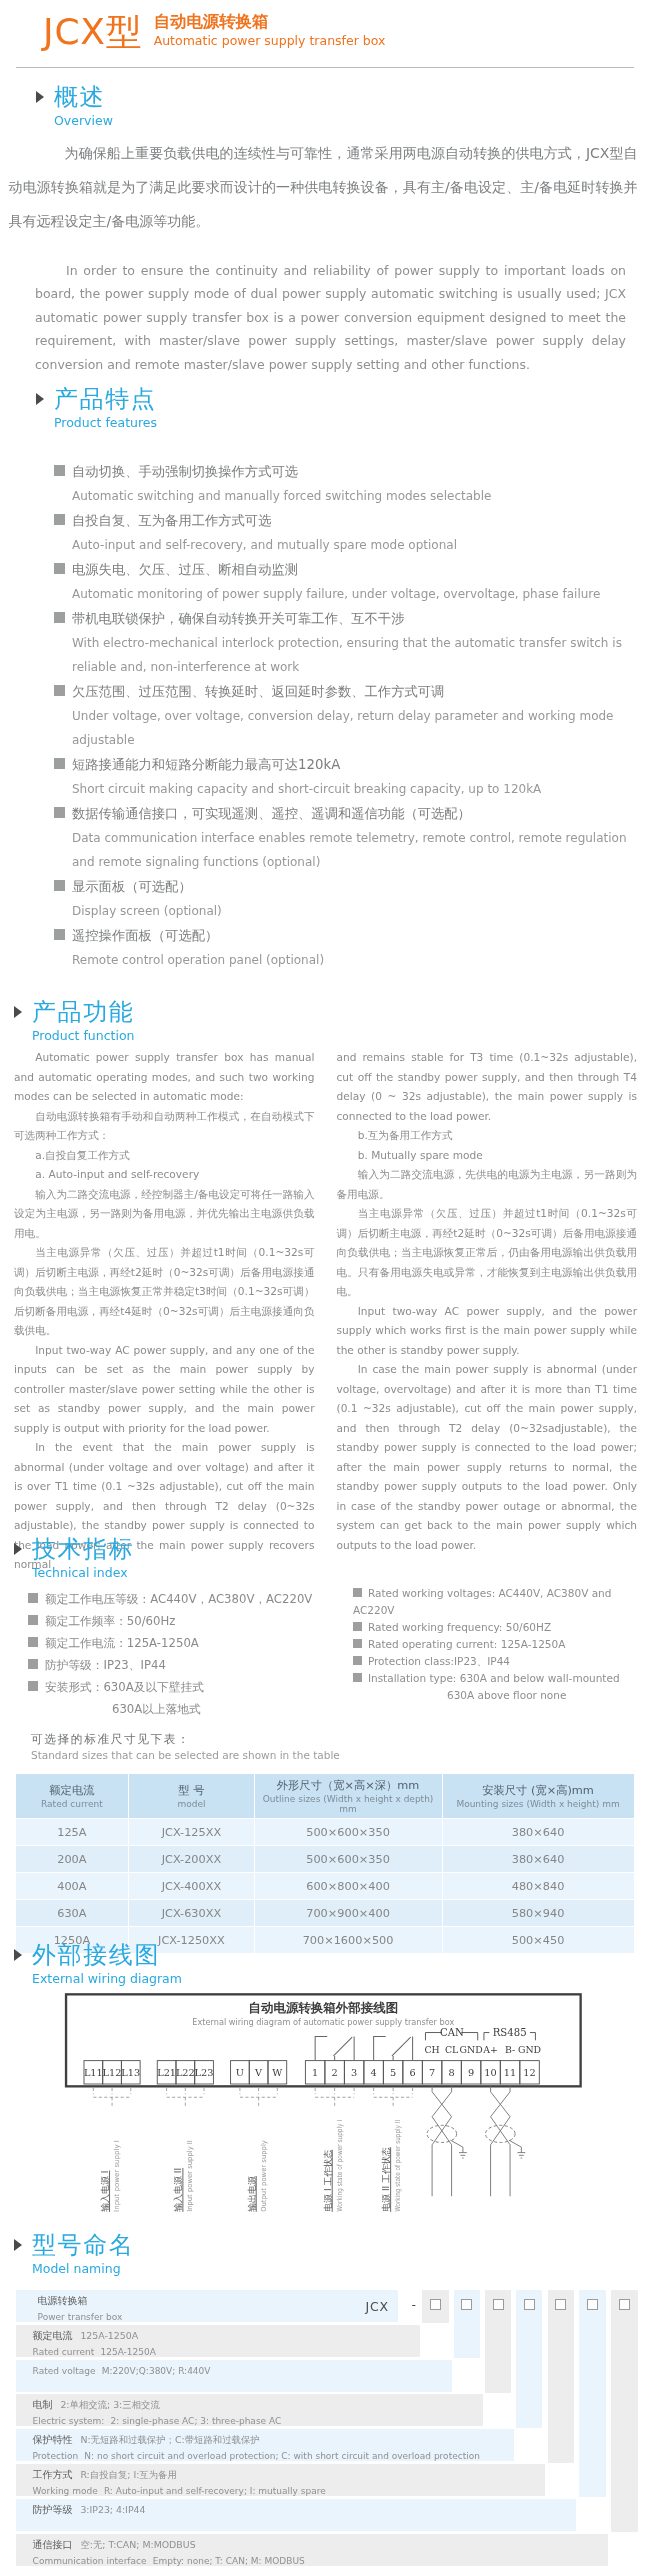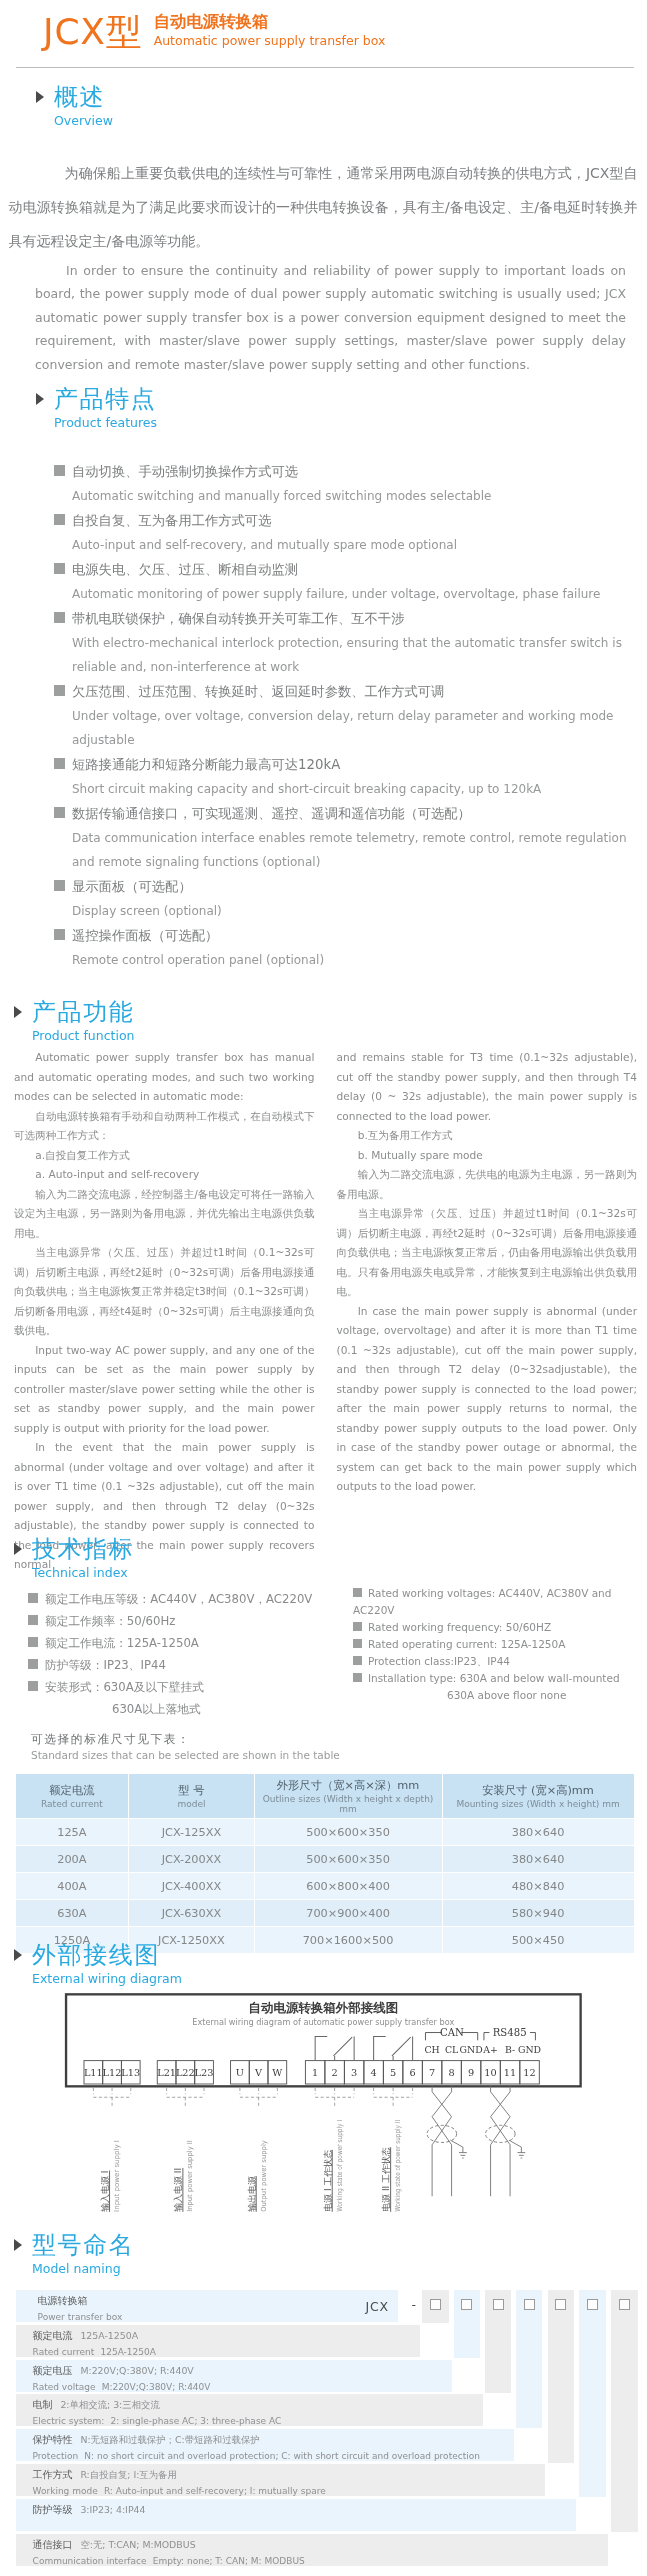--- a/index.html
+++ b/index.html
@@ -16,21 +16,21 @@
 
   
   .sec-head{display:flex;align-items:flex-start;}
   .tri{width:0;height:0;border-top:6.2px solid transparent;border-bottom:6.2px solid transparent;
        border-left:8.6px solid #4a4a4a;margin-top:7.8px;margin-right:10px;flex:none;}
   .sh-zh{font-size:24px;color:#29a9e0;line-height:28px;letter-spacing:1.6px;}
   .sh-en{font-size:12.5px;color:#29a9e0;line-height:19px;}
 
   
   .ov{position:absolute;left:36px;top:83px;width:601px;}
-  .ov-zh{position:absolute;left:8.6px;top:156px;width:629px;font-size:14px;color:#7d7f80;
+  .ov-zh{position:absolute;left:8.6px;top:136px;width:629px;font-size:14px;color:#7d7f80;
          line-height:34px;text-indent:56px;text-align:justify;}
   .ov-en{position:absolute;left:35px;top:259px;width:591px;font-size:12.5px;color:#8f9091;
          line-height:23.4px;text-indent:31px;text-align:justify;}
 
   
   .ft{position:absolute;left:36px;top:385px;}
   .ft-list{position:absolute;left:54px;top:459px;width:585px;}
   .ft-zh{font-size:13.3px;color:#7b7d7e;line-height:25px;}
   .ft-zh .blt{display:inline-block;width:11px;height:11px;background:#9d9e9e;margin-right:7px;}
   .ft-en{font-size:12px;color:#979899;line-height:24px;padding-left:18px;}
@@ -157,20 +157,21 @@
       <p class="p-ind">当主电源异常（欠压、过压）并超过t1时间（0.1~32s可调）后切断主电源，再经t2延时（0~32s可调）后备用电源接通向负载供电；当主电源恢复正常并稳定t3时间（0.1~32s可调）后切断备用电源，再经t4延时（0~32s可调）后主电源接通向负载供电。</p>
       <p class="p-ind">Input two-way AC power supply, and any one of the inputs can be set as the main power supply by controller master/slave power setting while the other is set as standby power supply, and the main power supply is output with priority for the load power.</p>
       <p class="p-ind">In the event that the main power supply is abnormal (under voltage and over voltage) and after it is over T1 time (0.1 ~32s adjustable), cut off the main power supply, and then through T2 delay (0~32s adjustable), the standby power supply is connected to the load power; after the main power supply recovers normal</p>
     </div>
     <div class="fn-col">
       <p class="p-cont">and remains stable for T3 time (0.1~32s adjustable), cut off the standby power supply, and then through T4 delay (0 ~ 32s adjustable), the main power supply is connected to the load power.</p>
       <p class="p-ind">b.互为备用工作方式</p>
       <p class="p-ind">b. Mutually spare mode</p>
       <p class="p-ind">输入为二路交流电源，先供电的电源为主电源，另一路则为备用电源。</p>
       <p class="p-ind">当主电源异常（欠压、过压）并超过t1时间（0.1~32s可调）后切断主电源，再经t2延时（0~32s可调）后备用电源接通向负载供电；当主电源恢复正常后，仍由备用电源输出供负载用电。只有备用电源失电或异常，才能恢复到主电源输出供负载用电。</p>
+      <p class="p-ind">Input two-way AC power supply, and the power supply which works first is the main power supply while the other is standby power supply.</p>
       <p class="p-ind">In case the main power supply is abnormal (under voltage, overvoltage) and after it is more than T1 time (0.1 ~32s adjustable), cut off the main power supply, and then through T2 delay (0~32sadjustable), the standby power supply is connected to the load power; after the main power supply returns to normal, the standby power supply outputs to the load power. Only in case of the standby power outage or abnormal, the system can get back to the main power supply which outputs to the load power.</p>
     </div>
   </div>
 
   <div class="tc sec-head">
     <div class="tri"></div>
     <div>
       <div class="sh-zh">技术指标</div>
       <div class="sh-en">Technical index</div>
     </div>
@@ -397,21 +398,20 @@
 
     <div class="nrow bg-b" style="top:0;width:382px;padding-left:22px;">
       <div class="l1"><span class="lab-zh">电源转换箱</span><span class="val-zh"></span></div>
       <div class="l1"><span class="lab-en">Power transfer box</span><span class="val-en"></span></div>
     </div>
     <div class="nrow bg-g" style="top:35px;width:404px;">
       <div class="l1"><span class="lab-zh">额定电流</span><span class="val-zh">125A-1250A</span></div>
       <div class="l1"><span class="lab-en">Rated current</span><span class="val-en">125A-1250A</span></div>
     </div>
     <div class="nrow bg-b" style="top:70px;width:436px;">
-      <div class="l1"><span class="lab-zh">额定电压</span><span class="val-zh">M:220V;Q:380V; R:440V</span></div>
       <div class="l1"><span class="lab-en">Rated voltage</span><span class="val-en">M:220V;Q:380V; R:440V</span></div>
     </div>
     <div class="nrow bg-g" style="top:104px;width:467px;">
       <div class="l1"><span class="lab-zh">电制</span><span class="val-zh">2:单相交流; 3:三相交流</span></div>
       <div class="l1"><span class="lab-en">Electric system:</span><span class="val-en">2: single-phase AC; 3: three-phase AC</span></div>
     </div>
     <div class="nrow bg-b" style="top:139px;width:498px;">
       <div class="l1"><span class="lab-zh">保护特性</span><span class="val-zh">N:无短路和过载保护；C:带短路和过载保护</span></div>
       <div class="l1"><span class="lab-en">Protection</span><span class="val-en">N: no short circuit and overload protection; C: with short circuit and overload protection</span></div>
     </div>

